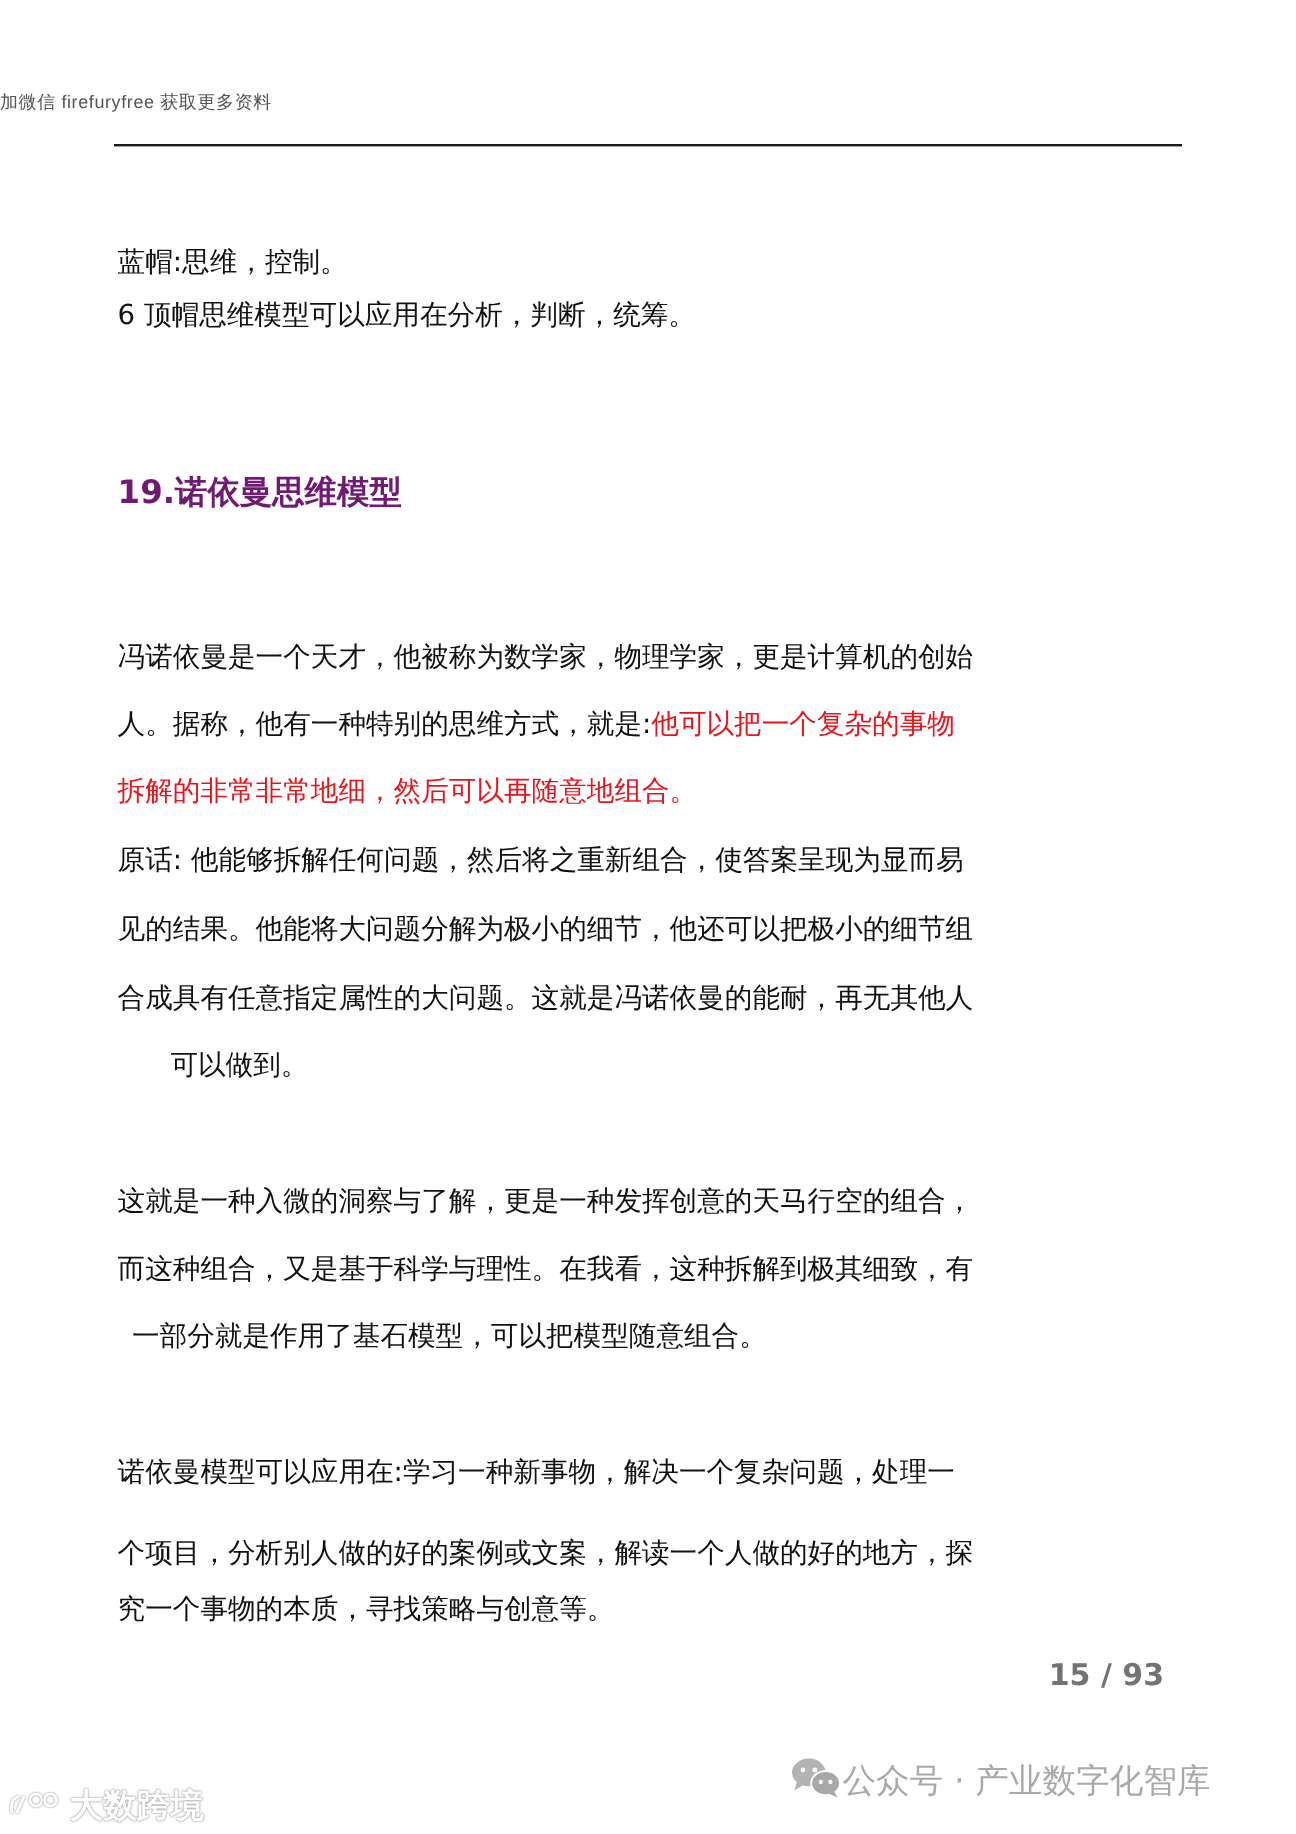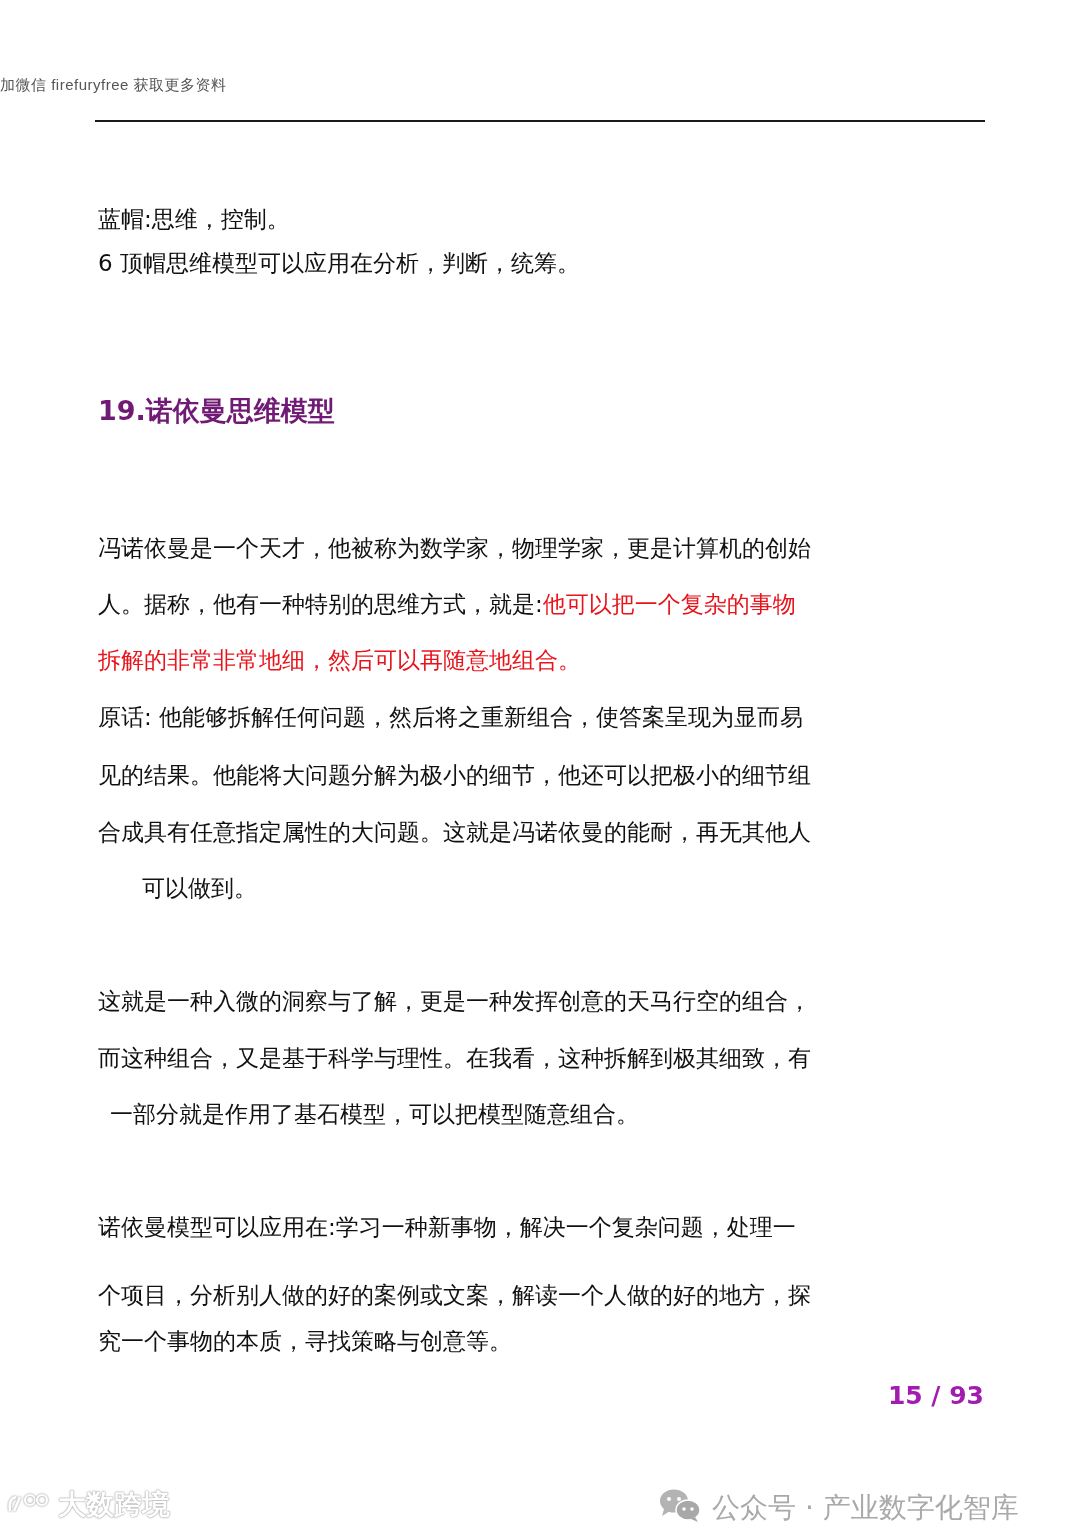--- a/index.html
+++ b/index.html
@@ -21,28 +21,28 @@
     position: absolute; left: 98px; width: 890px;
     font-size: 23px; line-height: 34px; white-space: nowrap;
     color: #111111;
   }
   .heading {
     position: absolute; left: 98px; top: 394px;
     font-size: 27px; line-height: 34px; font-weight: bold; color: #701a75;
   }
   .red { color: #e8141c; }
   .page-num {
-    position: absolute; left: 860px; top: 1381px; width: 124px; text-align: right;
-    font-size: 25px; font-weight: bold; color: #a21caf;
+    position: absolute; left: 860px; top: 1381px; width: 124px; text-align: center;
+    font-size: 25px; font-weight: bold; color: #737373;
     font-family: "DejaVu Sans", sans-serif;
   }
   .wm-right {
     position: absolute; left: 658px; top: 1464px; height: 40px;
-    display: flex; align-items: center; gap: 10px;
-    color: #a9a9a9; font-size: 28px; margin-top: 24px;
+    display: flex; align-items: center; gap: 0;
+    color: #a9a9a9; font-size: 28px;
   }
   .wm-left {
     position: absolute; left: 6px; top: 1491px; height: 28px;
     display: flex; align-items: center; gap: 6px;
     color: #ffffff; font-size: 28px; font-weight: bold;
     text-shadow: 0 0 2px #9a9a9a, 0 0 1px #8a8a8a;
   }
 </style>
 </head>
 <body>

